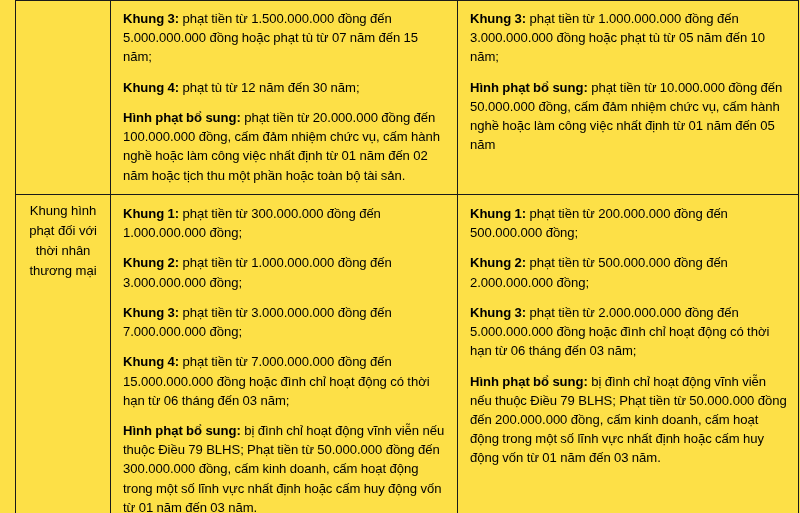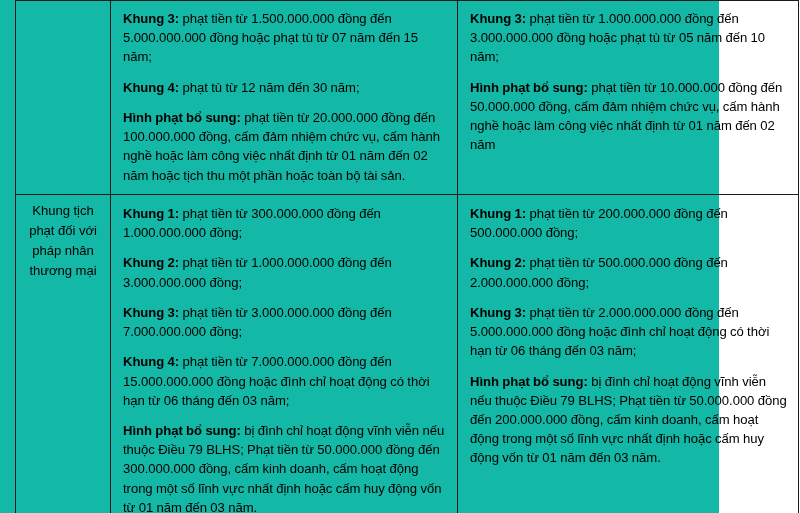--- a/index.html
+++ b/index.html
@@ -11,23 +11,23 @@
     width: 800px;
     height: 513px;
     overflow: hidden;
     font-family: "Liberation Sans", sans-serif;
     color: #000000;
     -webkit-font-smoothing: antialiased;
   }
 
   .page {
     position: relative;
-    width: 719px;
+    width: 800px;
     height: 513px;
-    background: #14b8a6;
+    background: #fde047;
   }
 
   table.legal-table {
     position: absolute;
     left: 15px;
     top: 0px;
     width: 783px;
     border-collapse: collapse;
     table-layout: fixed;
   }
@@ -102,28 +102,28 @@
         <td class="cell-body">
           <div class="cell-inner">
             <p class="para"><span class="lbl">Khung 3:</span><span> phạt tiền từ 1.500.000.000 đồng đến 5.000.000.000 đồng hoặc phạt tù từ 07 năm đến 15 năm;</span></p>
             <p class="para"><span class="lbl">Khung 4:</span><span> phạt tù từ 12 năm đến 30 năm;</span></p>
             <p class="para"><span class="lbl">Hình phạt bổ sung:</span><span> phạt tiền từ 20.000.000 đồng đến 100.000.000 đồng, cấm đảm nhiệm chức vụ, cấm hành nghề hoặc làm công việc nhất định từ 01 năm đến 02 năm hoặc tịch thu một phần hoặc toàn bộ tài sản.</span></p>
           </div>
         </td>
         <td class="cell-body">
           <div class="cell-inner">
             <p class="para"><span class="lbl">Khung 3:</span><span> phạt tiền từ 1.000.000.000 đồng đến 3.000.000.000 đồng hoặc phạt tù từ 05 năm đến 10 năm;</span></p>
-            <p class="para"><span class="lbl">Hình phạt bổ sung:</span><span> phạt tiền từ 10.000.000 đồng đến 50.000.000 đồng, cấm đảm nhiệm chức vụ, cấm hành nghề hoặc làm công việc nhất định từ 01 năm đến 02 năm</span></p>
+            <p class="para"><span class="lbl">Hình phạt bổ sung:</span><span> phạt tiền từ 10.000.000 đồng đến 50.000.000 đồng, cấm đảm nhiệm chức vụ, cấm hành nghề hoặc làm công việc nhất định từ 01 năm đến 05 năm</span></p>
           </div>
         </td>
       </tr>
 
       <tr class="row-two">
         <td class="cell-label">
-          <div class="cell-inner">Khung tịch phạt đối với pháp nhân thương mại</div>
+          <div class="cell-inner">Khung hình phạt đối với thời nhân thương mại</div>
         </td>
         <td class="cell-body">
           <div class="cell-inner">
             <p class="para"><span class="lbl">Khung 1:</span><span> phạt tiền từ 300.000.000 đồng đến 1.000.000.000 đồng;</span></p>
             <p class="para"><span class="lbl">Khung 2:</span><span> phạt tiền từ 1.000.000.000 đồng đến 3.000.000.000 đồng;</span></p>
             <p class="para"><span class="lbl">Khung 3:</span><span> phạt tiền từ 3.000.000.000 đồng đến 7.000.000.000 đồng;</span></p>
             <p class="para"><span class="lbl">Khung 4:</span><span> phạt tiền từ 7.000.000.000 đồng đến 15.000.000.000 đồng hoặc đình chỉ hoạt động có thời hạn từ 06 tháng đến 03 năm;</span></p>
             <p class="para"><span class="lbl">Hình phạt bổ sung:</span><span> bị đình chỉ hoạt động vĩnh viễn nếu thuộc Điều 79 BLHS; Phạt tiền từ 50.000.000 đồng đến 300.000.000 đồng, cấm kinh doanh, cấm hoạt động trong một số lĩnh vực nhất định hoặc cấm huy động vốn từ 01 năm đến 03 năm.</span></p>
           </div>
         </td>

